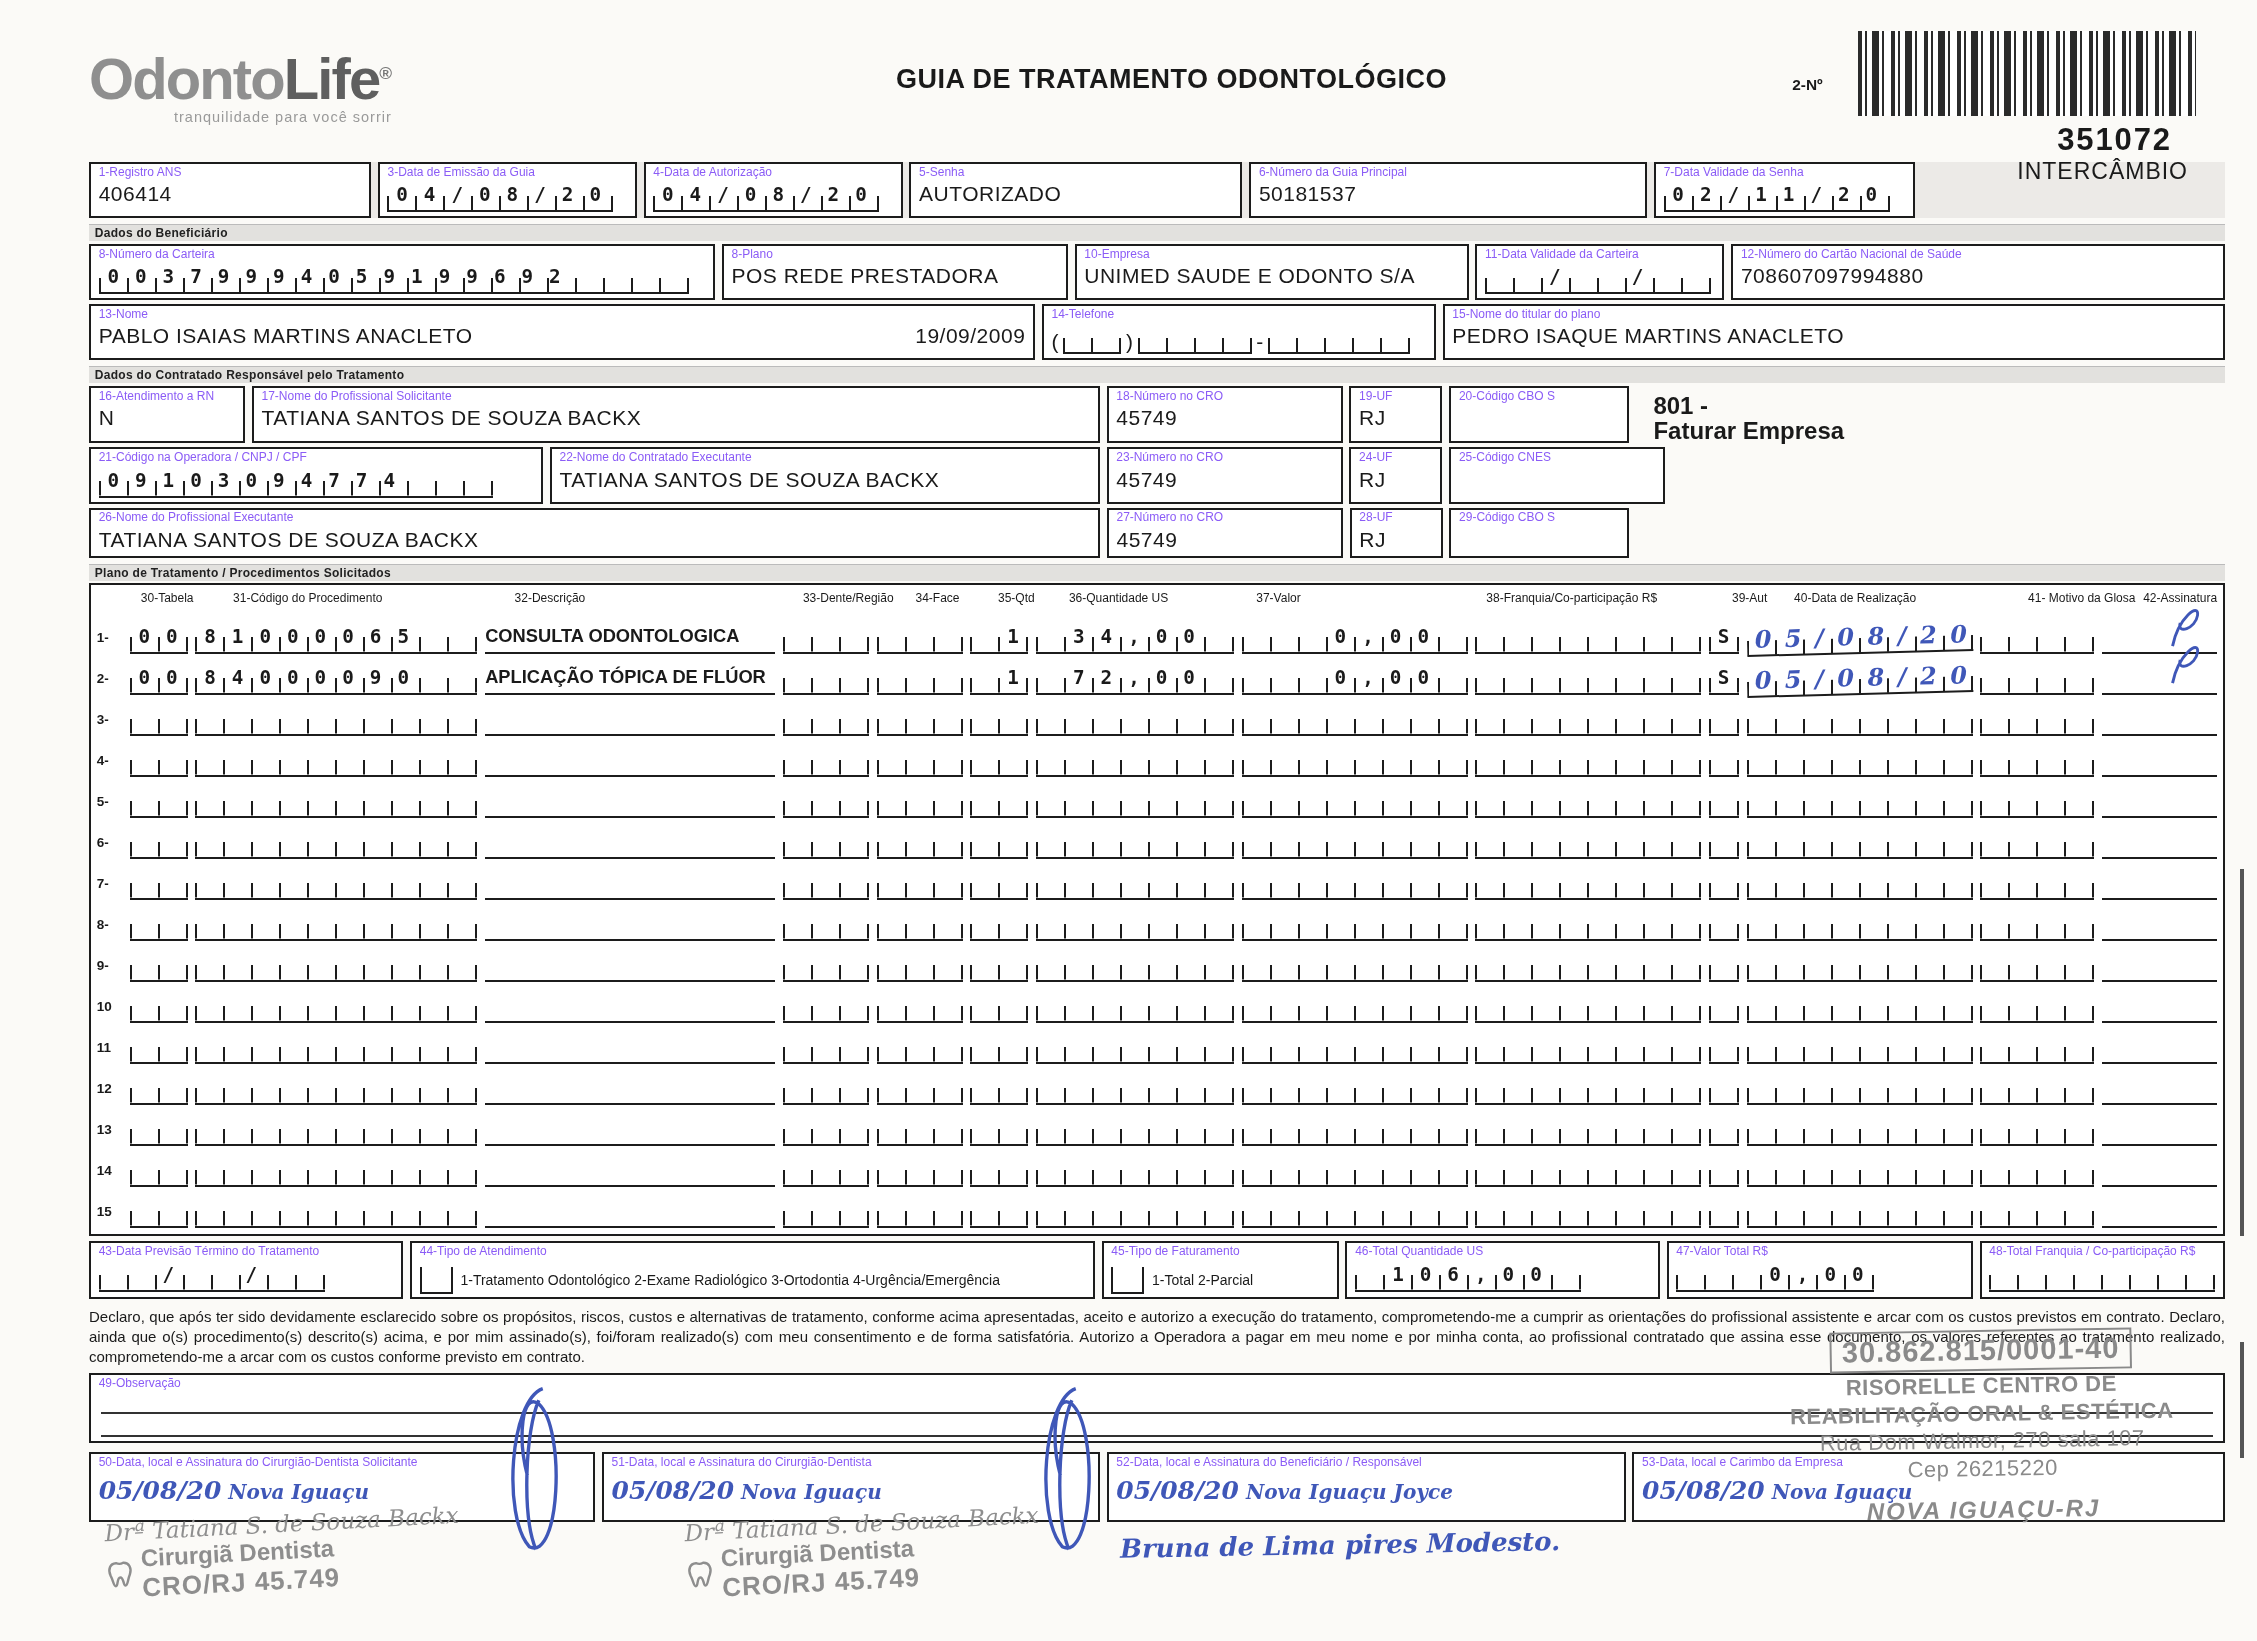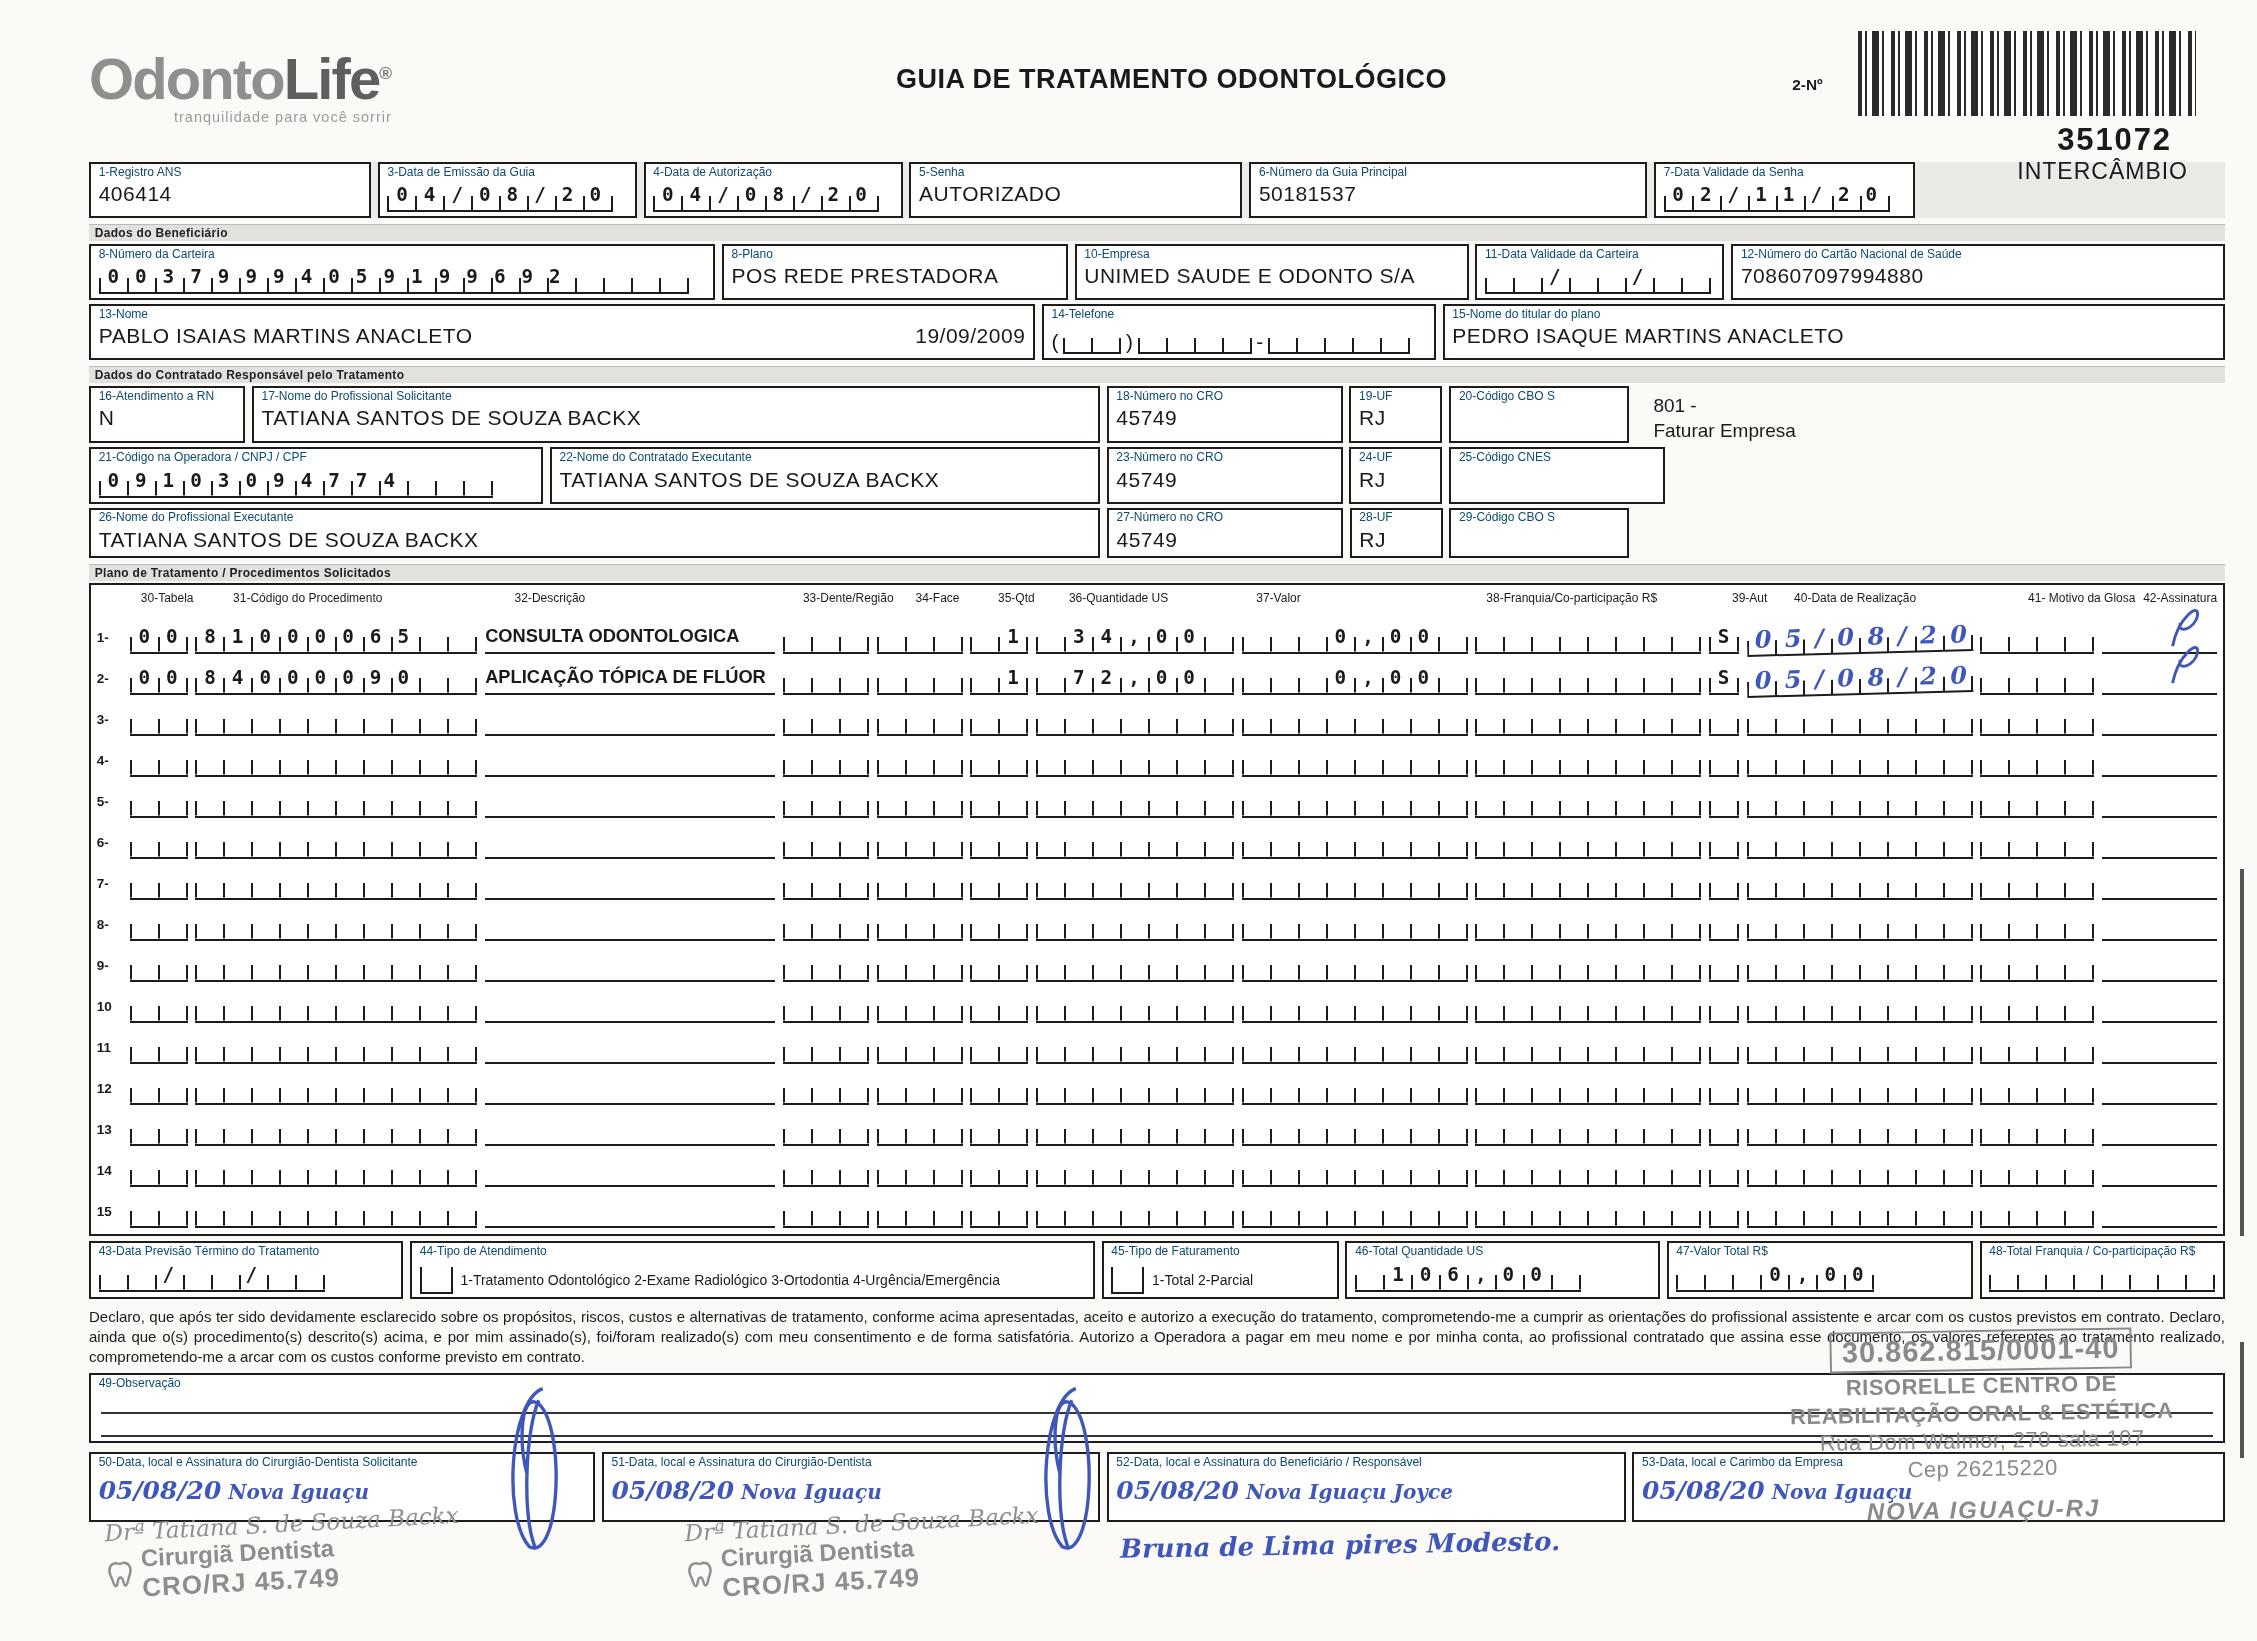--- a/index.html
+++ b/index.html
@@ -1,21 +1,21 @@
 <!DOCTYPE html>
 <html><head>
 <meta charset="utf-8">
 <style>
   html,body{margin:0;padding:0;}
   body{width:2257px;height:1641px;background:#fbfaf7;font-family:"Liberation Sans",sans-serif;color:#1a1a1a;position:relative;overflow:hidden;}
   .sheet{position:absolute;left:89px;top:7.7px;width:2136px;}
   
   .frow{display:flex;gap:6.8px;margin-bottom:3.9px;align-items:stretch;}
   .field{border:2.9px solid #1c1c1c;background:#fff;padding:1.9px 7.7px 3.9px 7.7px;position:relative;box-sizing:border-box;}
-  .lab{display:block;font-size:12px;font-weight:400;color:#0c4a6e;line-height:13.5px;white-space:nowrap;}
+  .lab{display:block;font-size:12px;font-weight:400;color:#8b5cf6;line-height:13.5px;white-space:nowrap;}
   .val{display:block;font-size:21px;font-weight:500;letter-spacing:0.5px;margin-top:2.9px;white-space:nowrap;}
   
   .comb{display:inline-block;position:relative;height:33px;box-sizing:border-box;border-bottom:2.9px solid #1c1c1c;
     background-image:repeating-linear-gradient(to right,#1c1c1c 0 1.9px,transparent 1.9px 28px);
     background-size:100% 14.5px;background-position:left bottom;background-repeat:no-repeat;
     font-family:"DejaVu Sans Mono","Liberation Mono",monospace;font-size:19.3px;font-weight:700;
     letter-spacing:16px;padding-left:8.7px;line-height:31px;white-space:pre;vertical-align:bottom;overflow:visible;}
   .w1{width:30px}.w2{width:58px}.w3{width:86px}.w4{width:114px}.w5{width:142px}
   .w7{width:198px}.w8{width:226px}.w10{width:282px}.w14{width:394px}.w21{width:590px}
   .pad1{padding-left:37px}.pad3{padding-left:93px}
@@ -61,21 +61,21 @@
   .stamp .s1{font-size:23px;font-style:italic;font-family:"DejaVu Serif",serif;white-space:nowrap;}
   .stamp .s2{font-size:24px;font-weight:700;white-space:nowrap;}
   .stamp .s3{font-size:26px;font-weight:700;letter-spacing:1px;white-space:nowrap;}
   .toothrow{display:flex;align-items:center;gap:5.8px;}
   .costamp{position:absolute;color:#8a8a8a;text-align:center;transform:rotate(-1deg);width:454px;}
   .costamp .cnpj{display:inline-block;border:2.9px solid #8a8a8a;padding:1.9px 9.7px;font-size:29px;font-weight:700;letter-spacing:1px;}
   .costamp .l{font-size:22px;font-weight:700;letter-spacing:0.5px;margin-top:1.9px;white-space:nowrap;}
   .costamp .li{font-size:24px;font-weight:700;font-style:italic;letter-spacing:1.9px;margin-top:13.5px;}
   .loopsig{position:absolute;}
   .streak{position:absolute;right:13.5px;width:3.9px;background:#555;}
-  .f801{font-size:19px;font-weight:400;line-height:25px;padding-top:7.7px;padding-left:17.4px;}
+  .f801{font-size:24px;font-weight:700;line-height:25px;padding-top:7.7px;padding-left:17.4px;}
   .optxt{font-size:14px;font-weight:500;}
   .chk{display:inline-block;width:29px;height:25px;border-left:2.4px solid #1c1c1c;border-right:2.4px solid #1c1c1c;border-bottom:2.9px solid #1c1c1c;margin-right:7.7px;vertical-align:middle;}
 </style>
 </head>
 <body>
 
 <div class="sheet">
 
   <div class="hdr">
     <div class="logo">

